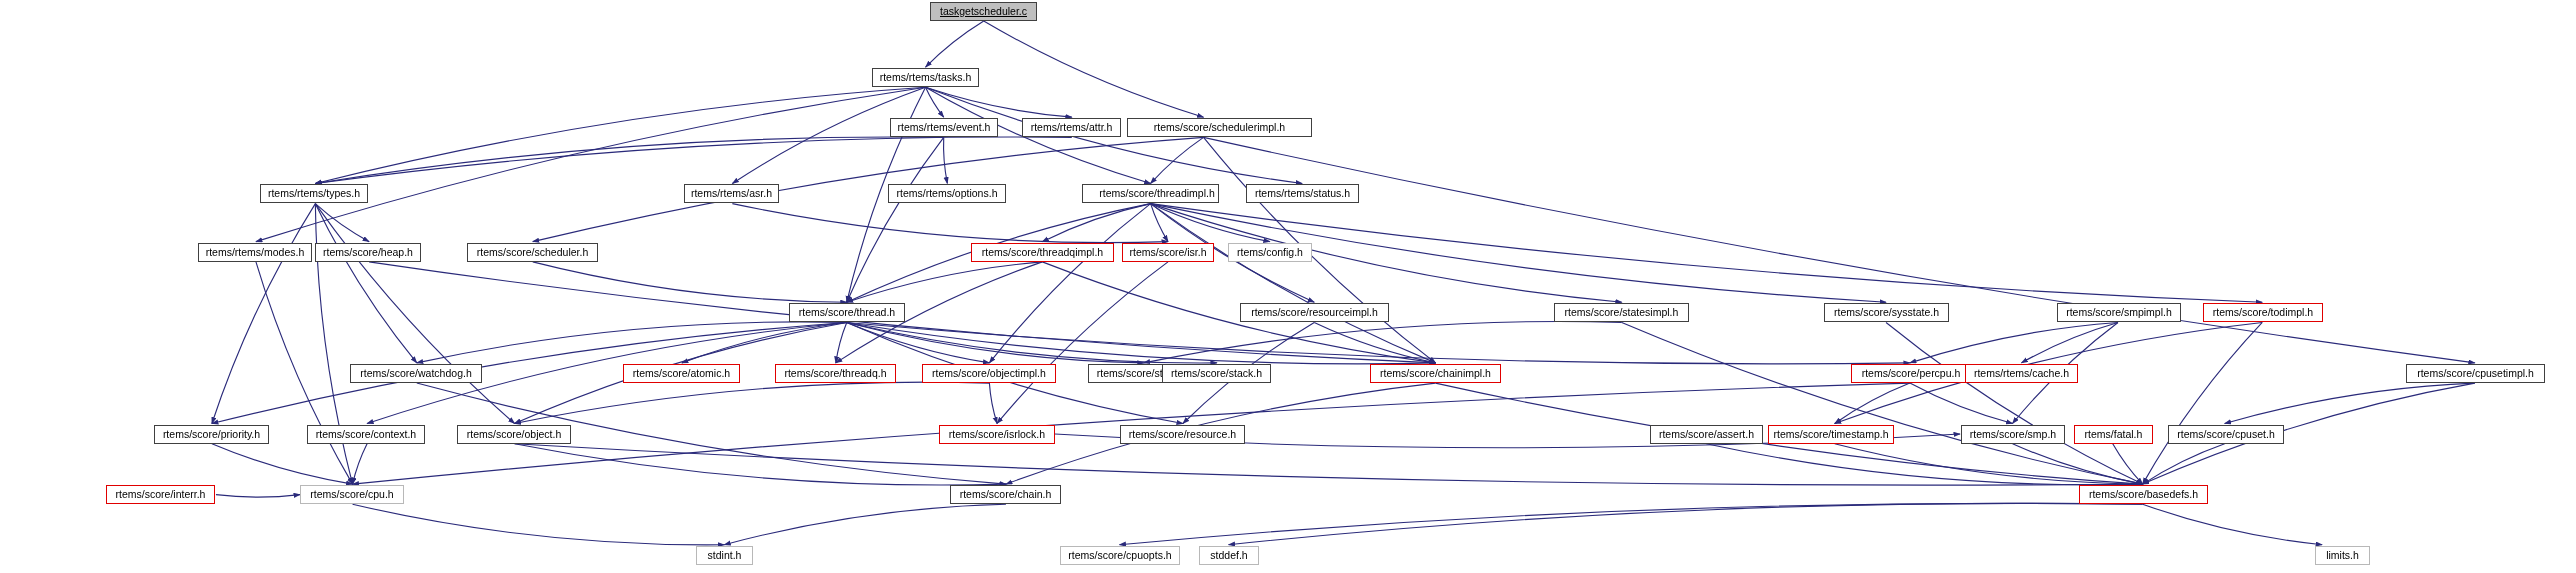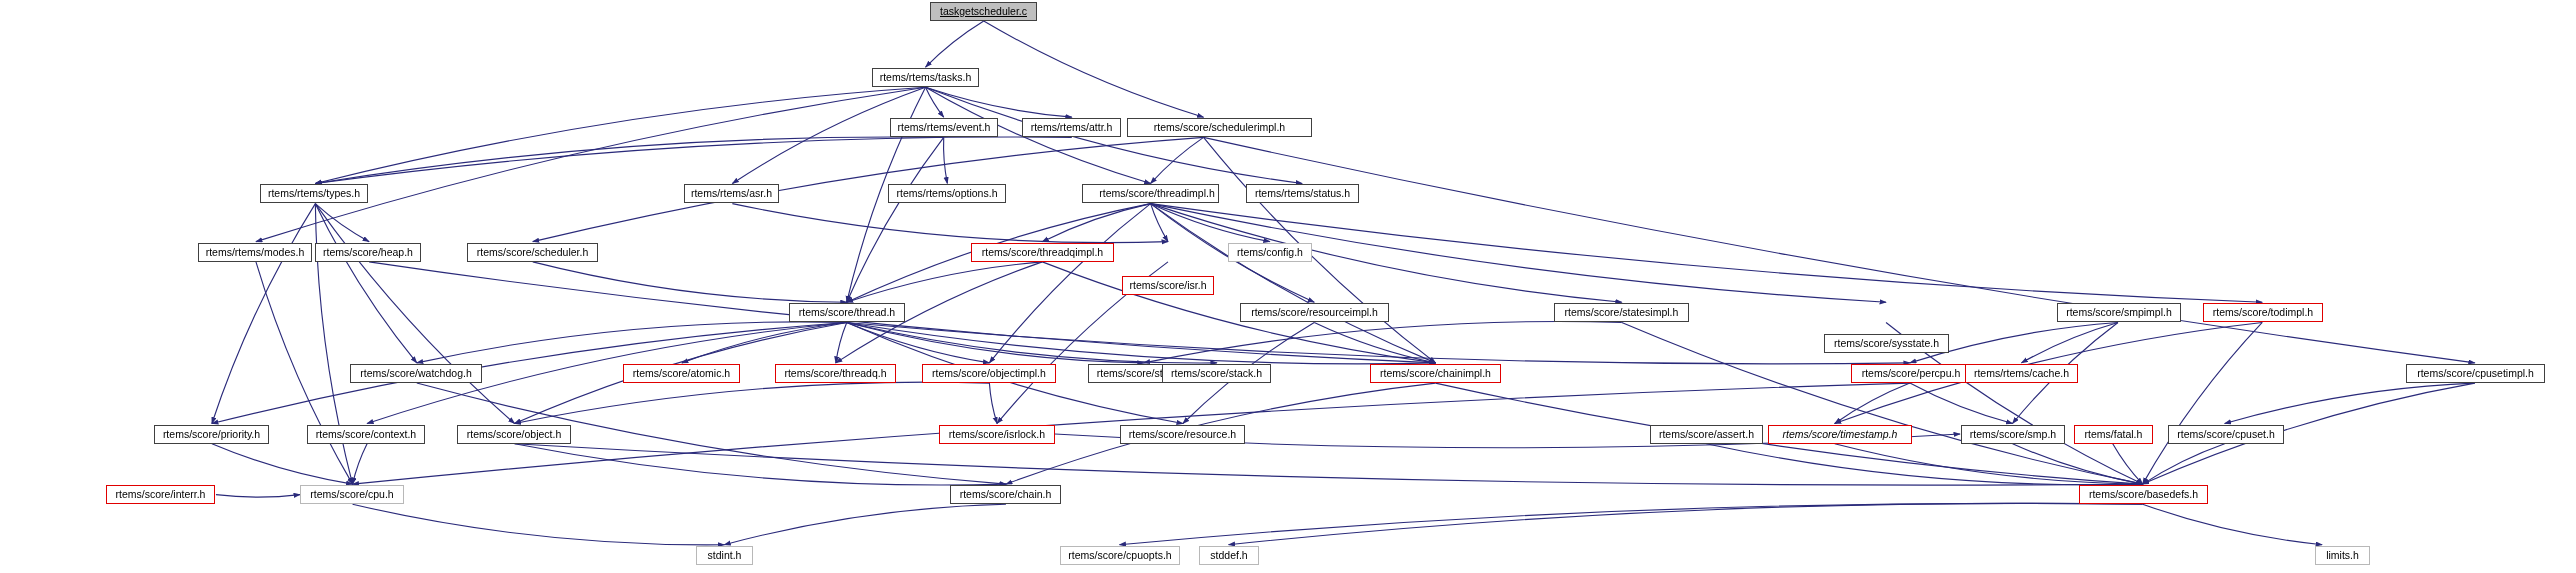--- a/index.html
+++ b/index.html
@@ -153,36 +153,36 @@
       </div>
       <div class="node plain" style="left: 315px; top: 243px; width: 106px;">
         <span>rtems/score/heap.h</span>
       </div>
       <div class="node plain" style="left: 467px; top: 243px; width: 131px;">
         <span>rtems/score/scheduler.h</span>
       </div>
       <div class="node red" style="left: 971px; top: 243px; width: 143px;">
         <span>rtems/score/threadqimpl.h</span>
       </div>
-      <div class="node red" style="left: 1122px; top: 243px; width: 92px; margin-top: 33px;">
+      <div class="node red" style="left: 1122px; top: 243px; width: 92px;">
         <span>rtems/score/isr.h</span>
       </div>
       <div class="node gray" style="left: 1228px; top: 243px; width: 84px;">
         <span>rtems/config.h</span>
       </div>
       <div class="node plain" style="left: 789px; top: 303px; width: 116px;">
         <span>rtems/score/thread.h</span>
       </div>
       <div class="node plain" style="left: 1240px; top: 303px; width: 149px;">
         <span>rtems/score/resourceimpl.h</span>
       </div>
       <div class="node plain" style="left: 1554px; top: 303px; width: 135px;">
         <span>rtems/score/statesimpl.h</span>
       </div>
-      <div class="node plain" style="left: 1824px; top: 303px; width: 125px; margin-top: 31px;">
+      <div class="node plain" style="left: 1824px; top: 303px; width: 125px;">
         <span>rtems/score/sysstate.h</span>
       </div>
       <div class="node plain" style="left: 2057px; top: 303px; width: 124px;">
         <span>rtems/score/smpimpl.h</span>
       </div>
       <div class="node red" style="left: 2203px; top: 303px; width: 120px;">
         <span>rtems/score/todimpl.h</span>
       </div>
       <div class="node plain" style="left: 350px; top: 364px; width: 132px;">
         <span>rtems/score/watchdog.h</span>
@@ -225,21 +225,21 @@
       </div>
       <div class="node red" style="left: 939px; top: 425px; width: 116px;">
         <span>rtems/score/isrlock.h</span>
       </div>
       <div class="node plain" style="left: 1120px; top: 425px; width: 125px;">
         <span>rtems/score/resource.h</span>
       </div>
       <div class="node plain" style="left: 1650px; top: 425px; width: 113px;">
         <span>rtems/score/assert.h</span>
       </div>
-      <div class="node red" style="left: 1768px; top: 425px; width: 144px; font-style: italic;">
+      <div class="node red" style="left: 1768px; top: 425px; width: 126px;">
         <span>rtems/score/timestamp.h</span>
       </div>
       <div class="node plain" style="left: 1961px; top: 425px; width: 104px;">
         <span>rtems/score/smp.h</span>
       </div>
       <div class="node red" style="left: 2074px; top: 425px; width: 79px;">
         <span>rtems/fatal.h</span>
       </div>
       <div class="node plain" style="left: 2168px; top: 425px; width: 116px;">
         <span>rtems/score/cpuset.h</span>

